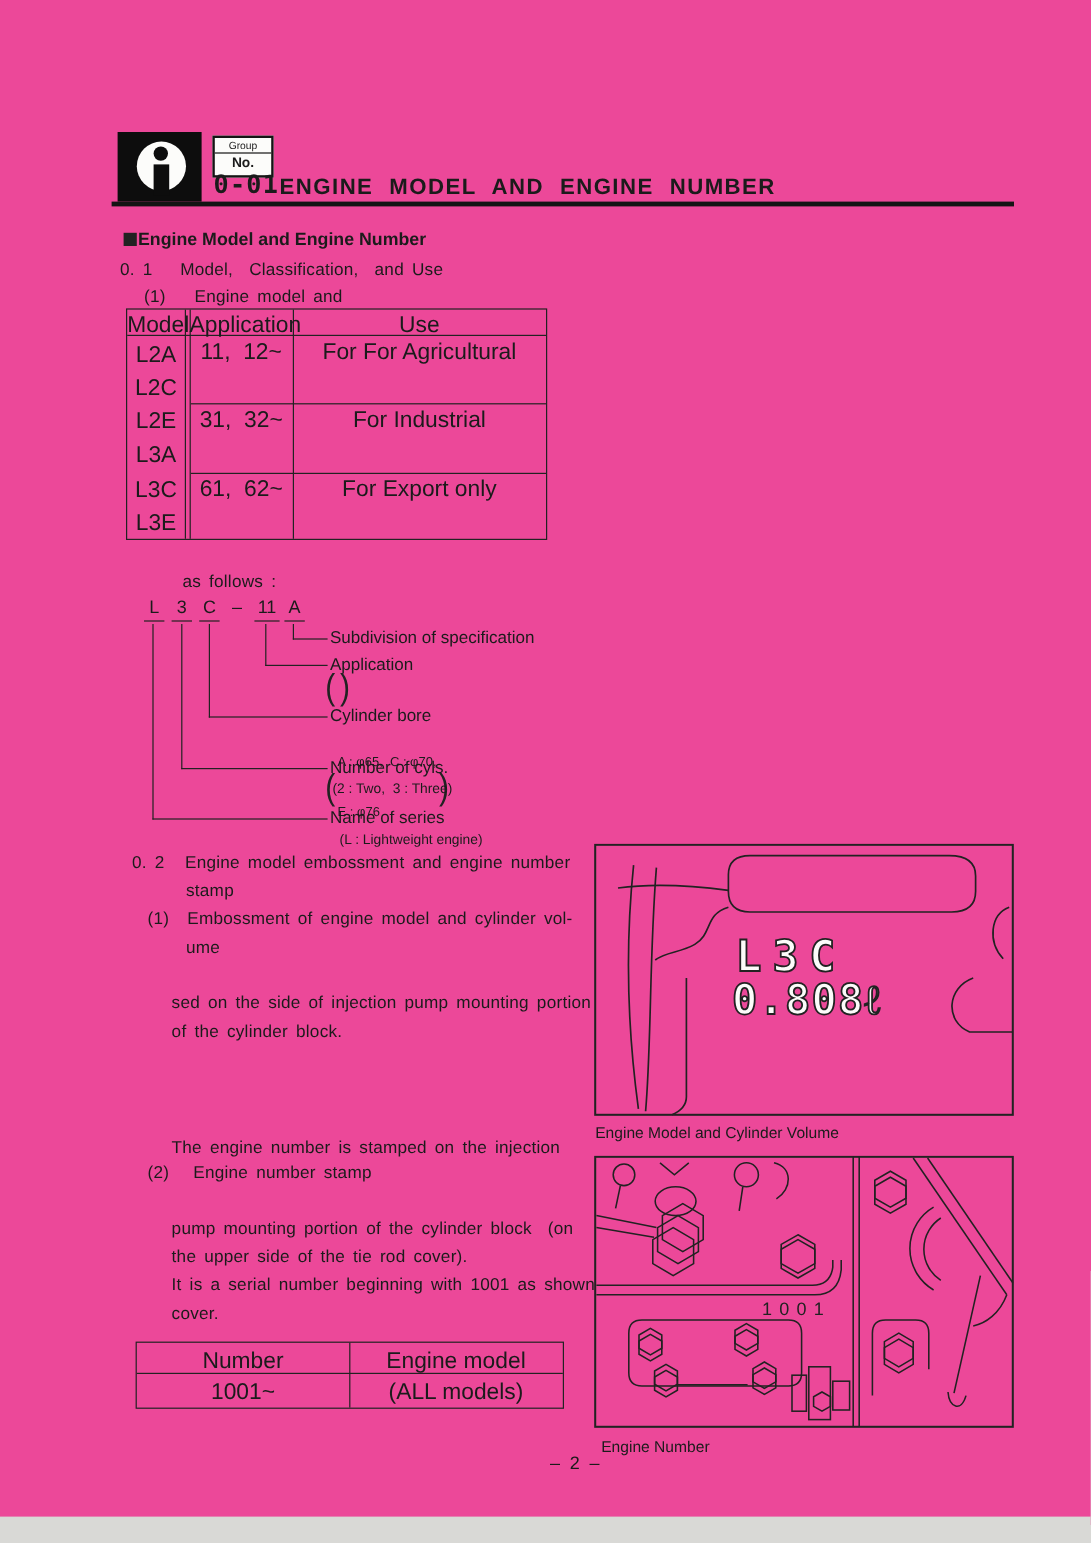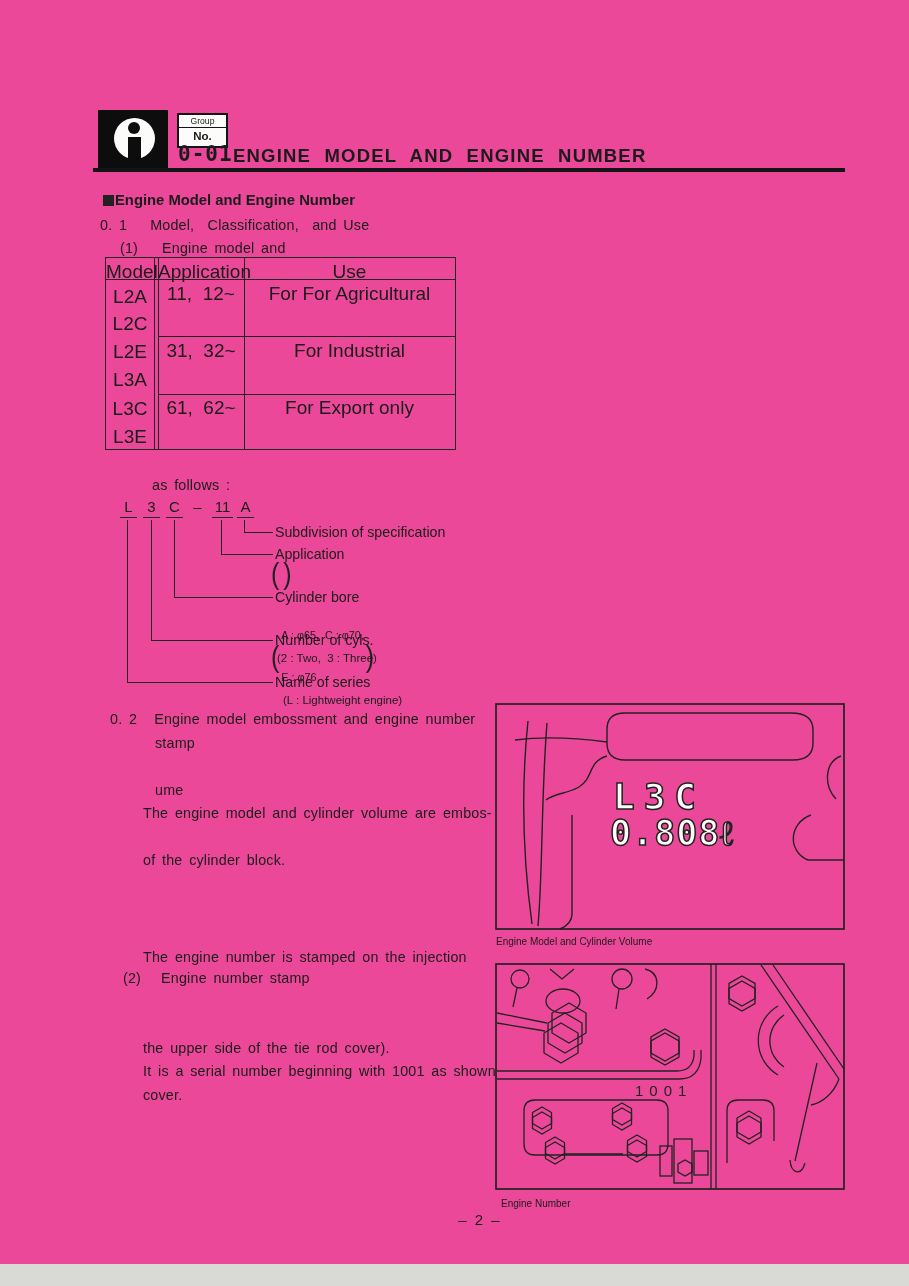--- a/index.html
+++ b/index.html
@@ -30,21 +30,21 @@
   
   .code-ch{position:absolute;top:498px;width:17px;text-align:center;font-size:15px;
            border-bottom:1.7px solid #222;padding-bottom:2px;white-space:pre;}
   .nounder{border-bottom:none;}
   .conn{position:absolute;border-left:1.5px solid #222;border-bottom:1.5px solid #222;}
   .bd-label{position:absolute;left:275px;font-size:14.2px;white-space:pre;}
   .paren-note{position:absolute;left:269px;display:flex;align-items:center;font-size:10.8px;line-height:1.3;}
   .paren-note .inner{white-space:pre;}
   .big-paren{font-size:25px;font-weight:300;transform:scaleY(1.2);margin:0 2px;color:#222;}
   .bd-note{position:absolute;font-size:11.5px;white-space:pre;}
-  .caption{position:absolute;font-size:10px;white-space:pre;}
+  .caption{position:absolute;font-size:13px;white-space:pre;}
   .fig{position:absolute;}
   svg{display:block;}
 </style>
 </head>
 <body>
 
 <div class="page">
 
   <div class="icon-block">
     <div class="i-circle"></div>
@@ -123,22 +123,23 @@
     <span class="big-paren">)</span>
   </div>
   <div class="bd-label" style="top:632px;">Number of cyls.</div>
   <div class="bd-note" style="left:277px;top:652px;">(2 : Two,  3 : Three)</div>
   <div class="bd-label" style="top:674px;">Name of series</div>
   <div class="bd-note" style="left:283px;top:694px;">(L : Lightweight engine)</div>
 
   <div class="bodyline" style="left:110px;top:711px;"><span>0. 2</span><span style="display:inline-block;width:17px;"></span><span>Engine model embossment and engine number</span></div>
   <div class="bodyline" style="left:155px;top:735px;">stamp</div>
 
+  <div class="bodyline" style="left:123px;top:758px;"><span>(1)</span><span style="display:inline-block;width:15px;"></span><span>Embossment of engine model and cylinder vol-</span></div>
   <div class="bodyline" style="left:155px;top:782px;">ume</div>
-  <div class="bodyline" style="left:143px;top:805px;">The engine model and cylinder volume are embos-</div>
+  <div class="bodyline" style="left:143px;top:828px;">sed on the side of injection pump mounting portion</div>
   <div class="bodyline" style="left:143px;top:852px;">of the cylinder block.</div>
 
   <div class="fig" style="left:495px;top:703px;">
     <svg width="350" height="227" viewBox="0 0 350 227" fill="none" stroke="#222" stroke-width="1.4">
       <rect x="1" y="1" width="348" height="225" stroke-width="1.7"></rect>
       <path d="M112,40 L112,26 Q112,10 130,10 L296,10 Q318,10 318,27 L318,40 Q318,57 298,57 L130,57 Q112,57 112,40 Z"></path>
       <path d="M20,37 C50,33 82,35 112,39"></path>
       <path d="M33,18 C26,85 28,155 37,221"></path>
       <path d="M52,20 C46,95 48,165 43,223"></path>
       <path d="M112,53 C92,59 99,75 84,84 C72,91 60,90 51,97"></path>
@@ -146,24 +147,33 @@
       <path d="M346,53 C330,59 328,82 341,96"></path>
       <path d="M316,112 C294,120 292,148 313,157 L349,157"></path>
       <text x="118" y="106" font-family="DejaVu Sans Mono, monospace" font-size="36" font-weight="bold" letter-spacing="9" fill="#fcfcfa" stroke="#222" stroke-width="1.5">L3C</text>
       <text x="115" y="142" font-family="DejaVu Sans Mono, monospace" font-size="35" font-weight="bold" letter-spacing="1" fill="#fcfcfa" stroke="#222" stroke-width="1.5">0.808ℓ</text>
     </svg>
   </div>
   <div class="caption" style="left:496px;top:936px;">Engine Model and Cylinder Volume</div>
 
   <div class="bodyline" style="left:123px;top:970px;"><span>(2)</span><span style="display:inline-block;width:20px;"></span><span>Engine number stamp</span></div>
   <div class="bodyline" style="left:143px;top:949px;">The engine number is stamped on the injection</div>
+  <div class="bodyline" style="left:143px;top:1016px;">pump mounting portion of the cylinder block  (on</div>
   <div class="bodyline" style="left:143px;top:1040px;">the upper side of the tie rod cover).</div>
   <div class="bodyline" style="left:143px;top:1063px;">It is a serial number beginning with 1001 as shown</div>
   <div class="bodyline" style="left:143px;top:1087px;">cover.</div>
 
+  <div class="abs" style="left:113px;top:1118px;width:355px;height:54px;border:1.7px solid #222;">
+    <div class="tline" style="left:0;top:25px;width:355px;height:1.4px;"></div>
+    <div class="tline" style="left:177px;top:0;width:1.4px;height:54px;"></div>
+    <div class="cell" style="left:0;top:5px;width:177px;">Number</div>
+    <div class="cell" style="left:177px;top:5px;width:178px;">Engine model</div>
+    <div class="cell" style="left:0;top:31px;width:177px;">1001~</div>
+    <div class="cell" style="left:177px;top:31px;width:178px;">(ALL models)</div>
+  </div>
 
   <div class="fig" style="left:495px;top:963px;">
     <svg width="350" height="227" viewBox="0 0 350 227" fill="none" stroke="#222" stroke-width="1.3">
       <rect x="1" y="1" width="348" height="225" stroke-width="1.7"></rect>
       <line x1="216" y1="1" x2="216" y2="226"></line>
       <line x1="221" y1="1" x2="221" y2="226"></line>
       <circle cx="25" cy="16" r="9"></circle>
         <path d="M22,25 L18,44"></path>
       <path d="M55,6 L67,16 L79,6"></path>
       <ellipse cx="68" cy="38" rx="17" ry="12"></ellipse>

